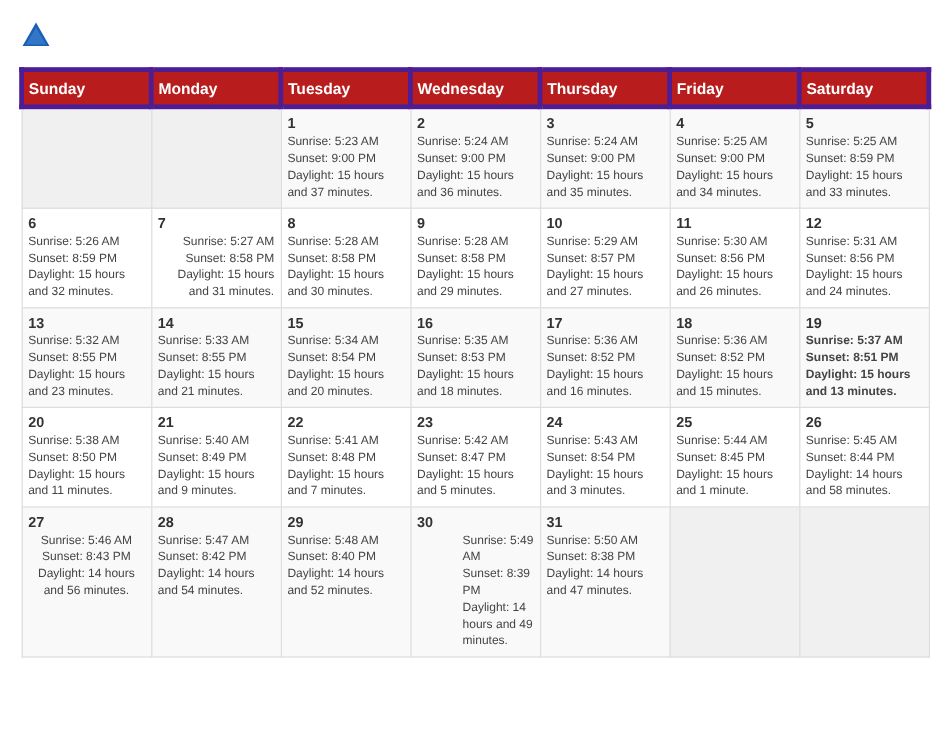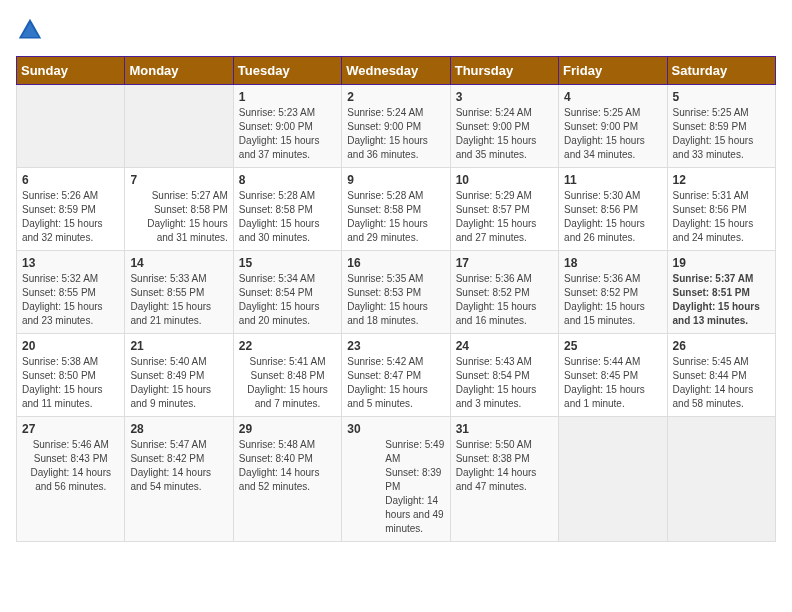--- a/index.html
+++ b/index.html
@@ -52,27 +52,27 @@
       font-size: 15px;
       color: #333;
       font-style: italic;
     }
     .calendar {
       width: 100%;
       border-collapse: collapse;
       border: 1px solid #ccc;
     }
     .calendar th {
-      background: #a16207;
+      background: #b91c1c;
       color: #fff;
       font-size: 13px;
       font-weight: bold;
       padding: 6px 4px;
       text-align: left;
-      border: 1px solid #4c1d95;
+      border: 4px solid #4c1d95;
     }
     .calendar td {
       vertical-align: top;
       padding: 5px 5px;
       font-size: 10.5px;
       color: #333;
       border: 1px solid #ddd;
       width: calc(100% / 7);
       min-height: 80px;
       height: 82px;
@@ -262,21 +262,21 @@
 Daylight: 15 hours and 11 minutes.</div>
         </td>
         <td>
           <span class="day-num">21</span>
           <div class="day-info" style="white-space: pre-line;">Sunrise: 5:40 AM
 Sunset: 8:49 PM
 Daylight: 15 hours and 9 minutes.</div>
         </td>
         <td>
           <span class="day-num">22</span>
-          <div class="day-info" style="white-space: pre-line; text-align: center;">Sunrise: 5:41 AM
+          <div class="day-info" style="white-space: pre-line;">Sunrise: 5:41 AM
 Sunset: 8:48 PM
 Daylight: 15 hours and 7 minutes.</div>
         </td>
         <td>
           <span class="day-num">23</span>
           <div class="day-info" style="white-space: pre-line;">Sunrise: 5:42 AM
 Sunset: 8:47 PM
 Daylight: 15 hours and 5 minutes.</div>
         </td>
         <td>

